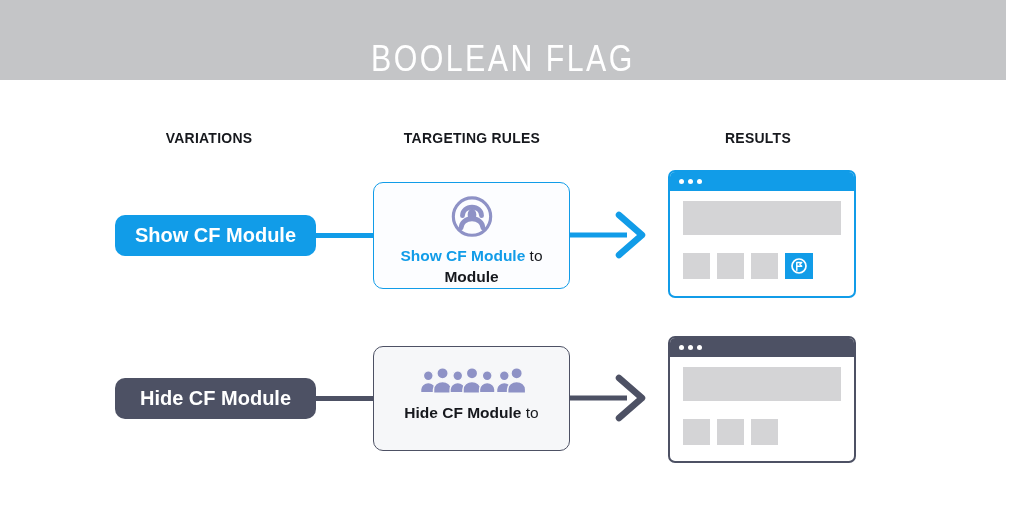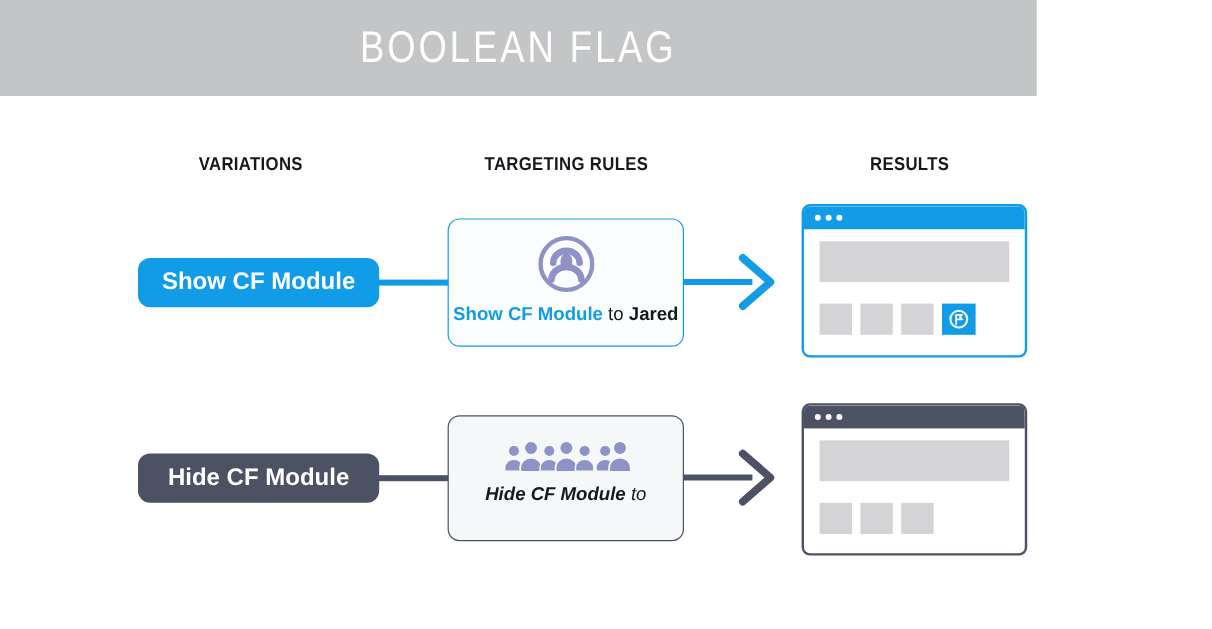--- a/index.html
+++ b/index.html
@@ -1,22 +1,22 @@
 <!DOCTYPE html>
 <html style="--header_bg: #c4c5c7; --blue: #119ce8; --slate: #4d5164; --purple: #8e92c6; --placeholder: #d4d4d6; --box_show_bg: #fcfdff; --box_hide_bg: #f6f7f9; --text_dark: #16181d;"><head>
 <meta charset="utf-8">
 <style>
   * { margin:0; padding:0; box-sizing:border-box; }
   html,body { width:1010px; height:524px; background:#ffffff; overflow:hidden;
               font-family:"Liberation Sans","DejaVu Sans",sans-serif; }
   .stage { position:relative; width:1010px; height:524px; }
 
   
-  .banner { position:absolute; left:0; top:0; width:864px; height:80px;
-            background:var(--header_bg); display:flex; align-items:center; justify-content:center; }
+  .banner { position:absolute; left:0; top:0; width:1006px; height:80px;
+            background:var(--header_bg); display:flex; align-items:flex-end; justify-content:center; }
   .banner h1 { color:#ffffff; font-size:37px; font-weight:400; letter-spacing:3px;
                transform:scaleX(0.82); transform-origin:center; white-space:nowrap; }
 
   
   .col-head { position:absolute; top:129px; transform:translateX(-50%) scaleX(0.9);
               transform-origin:center; font-size:15.5px; font-weight:700; color:var(--text_dark);
               letter-spacing:0.3px; white-space:nowrap; }
 
   
   .variation-btn { position:absolute; left:115px; width:201px; height:41px; border-radius:10px;
@@ -27,21 +27,21 @@
 
   
   .hline { position:absolute; left:314px; width:61px; height:5px; }
 
   
   .rule-box { position:absolute; left:373px; width:197px; border-radius:10px;
               display:flex; flex-direction:column; align-items:center; }
   .rule-box.show { top:182px; height:107px; background:var(--box_show_bg);
                    border:1.5px solid var(--blue); padding-top:11px; }
   .rule-box.hide { top:346px; height:105px; background:var(--box_hide_bg);
-                   border:1.5px solid var(--slate); padding-top:14px;font-style:italic; }
+                   border:1.5px solid var(--slate); padding-top:14px; }
   .rule-text { font-size:15.5px; color:var(--text_dark); text-align:center; line-height:1.35; margin-top:7px; }
   .rule-box.hide .rule-text { margin-top:4px; }
   .bold { font-weight:700; }
   .txt-blue { color:var(--blue); }
 
   
   .arrow { position:absolute; left:569px; width:80px; height:48px; }
   .arrow line, .arrow polyline { fill:none; }
   .stroke-blue line, .stroke-blue polyline { stroke:var(--blue); }
   .stroke-slate line, .stroke-slate polyline { stroke:var(--slate); }
@@ -79,21 +79,21 @@
   <div class="rule-box show">
     <svg width="52" height="52" viewBox="0 0 52 52">
       <circle cx="26" cy="26" r="21.5" fill="none" stroke="#8e92c6" stroke-width="3.6"></circle>
       <path d="M15 25 a11 10 0 0 1 22 0" fill="none" stroke="#8e92c6" stroke-width="5.5" stroke-linecap="round"></path>
       <ellipse cx="26" cy="24" rx="5" ry="7" fill="#8e92c6"></ellipse>
       <path d="M13.5 39 a12.5 10.5 0 0 1 25 0" fill="none" stroke="#8e92c6" stroke-width="5.5" stroke-linecap="round"></path>
     </svg>
     <div class="rule-text">
       <span class="bold txt-blue">Show CF Module</span>
       <span>to</span>
-      <span class="bold">Jared</span>
+      <span class="bold">Module</span>
     </div>
   </div>
 
   <svg class="arrow stroke-blue" style="top:211px" viewBox="0 0 80 48">
     <line x1="0" y1="24" x2="58" y2="24" stroke-width="5"></line>
     <polyline points="50,4 73,24 50,44" stroke-width="6.5" stroke-linecap="round" stroke-linejoin="round"></polyline>
   </svg>
 
   <div class="browser show">
     <div class="titlebar bg-blue">

